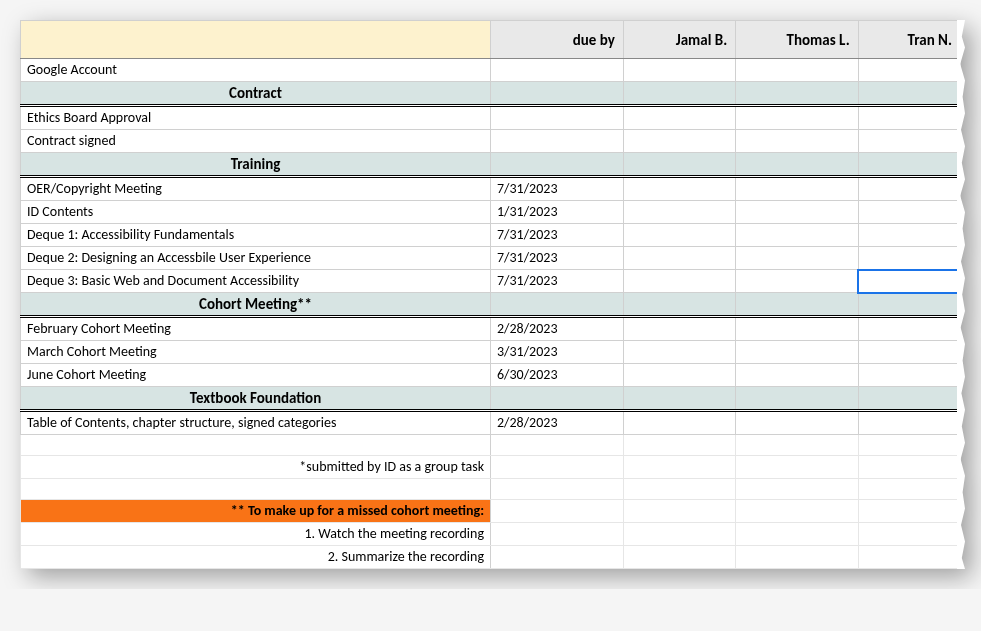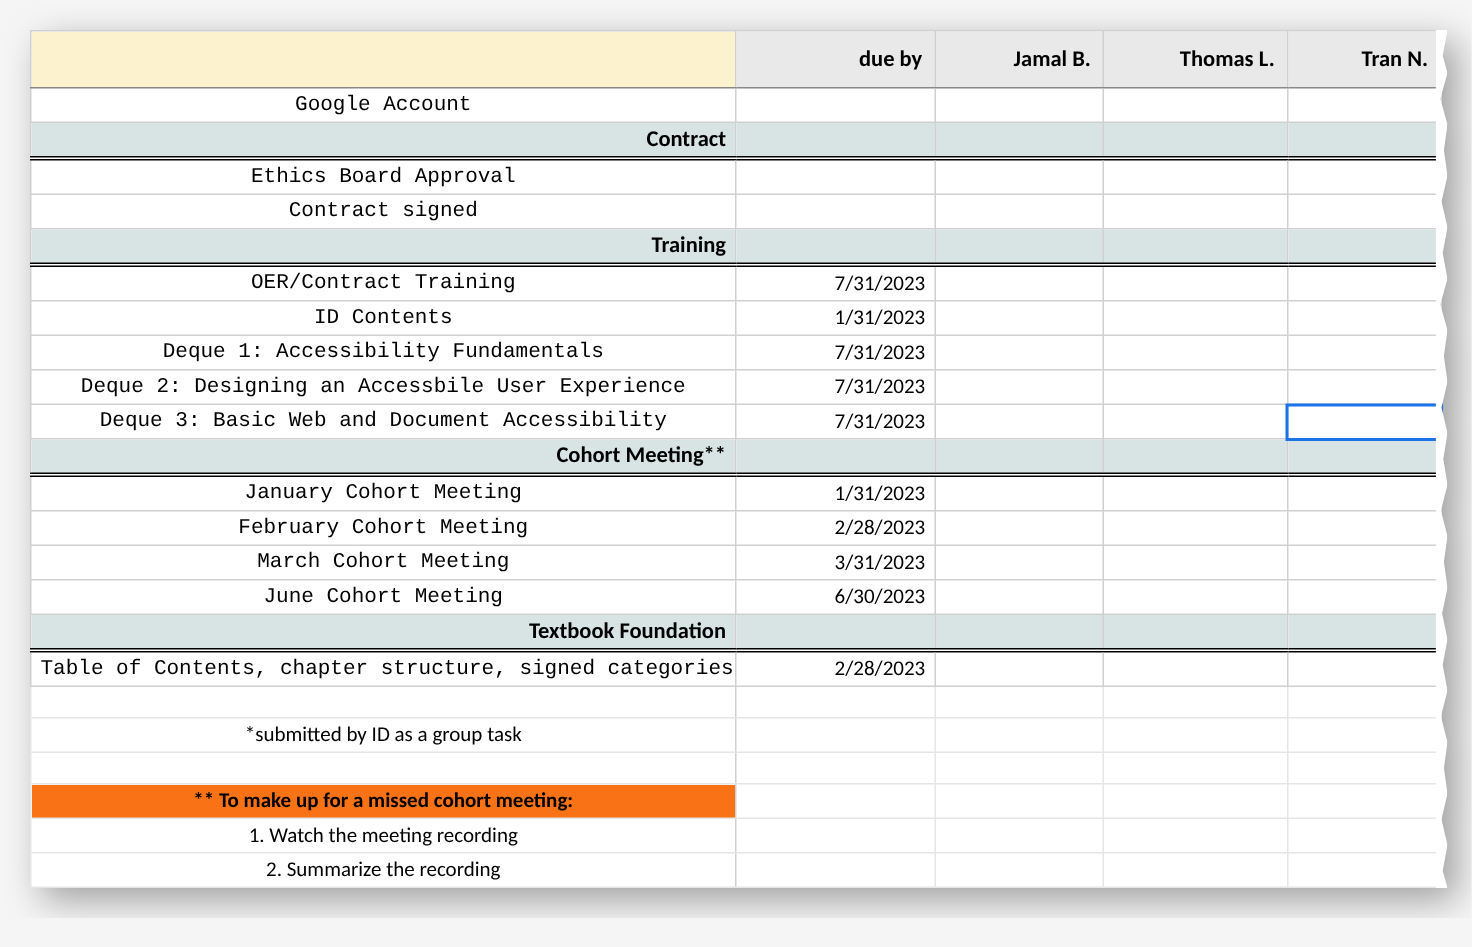--- a/index.html
+++ b/index.html
@@ -47,33 +47,33 @@
     border-bottom: 1px solid #888;
   }
   .hdr td.task-hdr {
     background: #fdf2ce;
   }
 
   .section td {
     background: #d7e4e3;
     font-weight: bold;
     font-size: 15px;
-    text-align: right;
+    text-align: center;
     border-bottom: 3px double #000;
     padding-left: 6px;
   }
 
-  .task-cell { text-align: center; padding-right: 10px; font-family: Liberation Mono, monospace; }
-  .due-cell  { text-align: right; }
+  .task-cell { text-align: left; padding-right: 10px; }
+  .due-cell  { text-align: left; }
   .p-cell    { text-align: center; }
 
   .note-row td {
     border: 1px solid #e6e6e6;
     background: #fff;
-    text-align: center;
+    text-align: right;
     padding-left: 6px;
   }
   .note-row td.first-note {
     border-right: 1px solid #d0d0d0;
   }
 
   .makeup-hdr td.first-note {
     background: #f97316;
     font-weight: bold;
   }
@@ -152,21 +152,21 @@
           <td class="p-cell"></td>
         </tr>
         <tr class="section">
           <td>Training</td>
           <td></td>
           <td></td>
           <td></td>
           <td></td>
         </tr>
         <tr>
-          <td class="task-cell">OER/Contract Training</td>
+          <td class="task-cell">OER/Copyright Meeting</td>
           <td class="due-cell">7/31/2023</td>
           <td class="p-cell"></td>
           <td class="p-cell"></td>
           <td class="p-cell"></td>
         </tr>
         <tr>
           <td class="task-cell">ID Contents</td>
           <td class="due-cell">1/31/2023</td>
           <td class="p-cell"></td>
           <td class="p-cell"></td>
@@ -192,27 +192,20 @@
           <td class="p-cell"></td>
           <td class="p-cell"></td>
           <td class="p-cell active-cell"></td>
         </tr>
         <tr class="section">
           <td>Cohort Meeting**</td>
           <td></td>
           <td></td>
           <td></td>
           <td></td>
-        </tr>
-        <tr>
-          <td class="task-cell">January Cohort Meeting</td>
-          <td class="due-cell">1/31/2023</td>
-          <td class="p-cell"></td>
-          <td class="p-cell"></td>
-          <td class="p-cell"></td>
         </tr>
         <tr>
           <td class="task-cell">February Cohort Meeting</td>
           <td class="due-cell">2/28/2023</td>
           <td class="p-cell"></td>
           <td class="p-cell"></td>
           <td class="p-cell"></td>
         </tr>
         <tr>
           <td class="task-cell">March Cohort Meeting</td>

